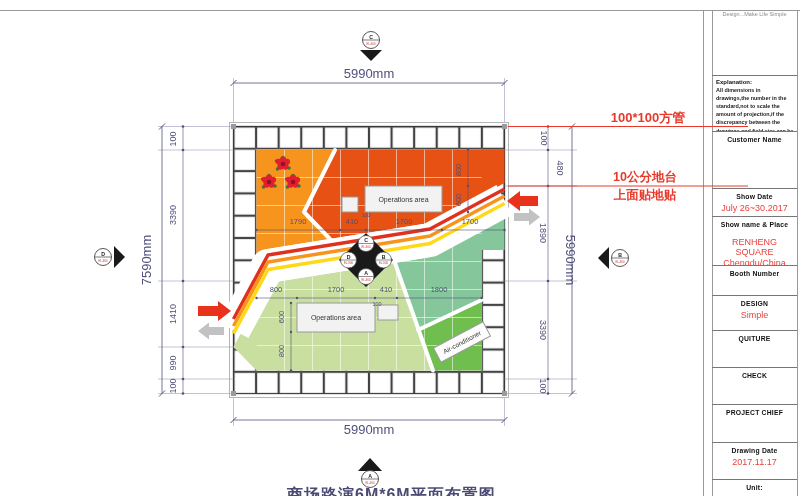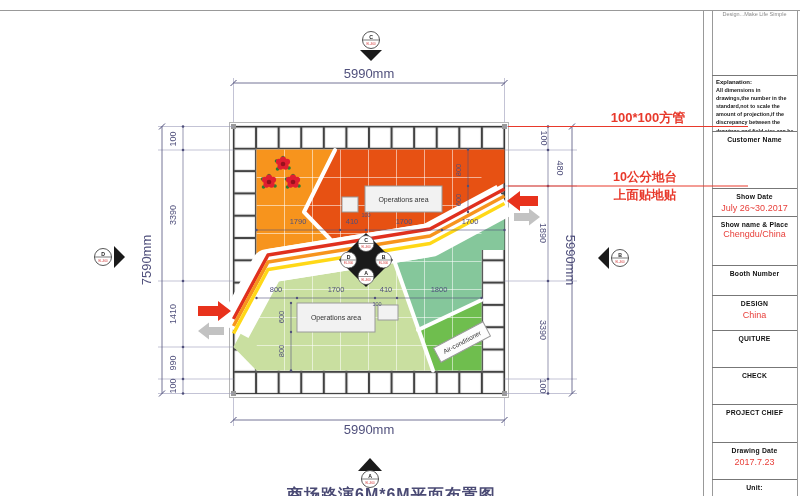--- a/index.html
+++ b/index.html
@@ -49,41 +49,42 @@
 </div>
 <div class="tb-sec" style="top:131px;height:57px">
   <div class="tb-label">Customer Name</div>
 </div>
 <div class="tb-sec" style="top:188px;height:28px">
   <div class="tb-label">Show Date</div>
   <div class="tb-value">July 26~30.2017</div>
 </div>
 <div class="tb-sec" style="top:216px;height:49px">
   <div class="tb-label">Show name &amp; Place</div>
+  <div class="tb-value" style="margin-top:9px">RENHENG SQUARE</div>
   <div class="tb-value" style="margin-top:1px">Chengdu/China</div>
 </div>
 <div class="tb-sec" style="top:265px;height:30px">
   <div class="tb-label">Booth Number</div>
 </div>
 <div class="tb-sec" style="top:295px;height:35px">
   <div class="tb-label">DESIGN</div>
-  <div class="tb-value">China</div>
+  <div class="tb-value">Simple</div>
 </div>
 <div class="tb-sec" style="top:330px;height:37px">
   <div class="tb-label">QUITURE</div>
 </div>
 <div class="tb-sec" style="top:367px;height:37px">
   <div class="tb-label">CHECK</div>
 </div>
 <div class="tb-sec" style="top:404px;height:38px">
   <div class="tb-label">PROJECT CHIEF</div>
 </div>
 <div class="tb-sec" style="top:442px;height:37px">
   <div class="tb-label">Drawing Date</div>
-  <div class="tb-value">2017.7.23</div>
+  <div class="tb-value">2017.11.17</div>
 </div>
 <div class="tb-sec" style="top:479px;height:17px">
   <div class="tb-label">Unit:</div>
 </div>
 
 <svg class="abs" style="left:0;top:0" width="800" height="496" viewBox="0 0 800 496">
   <defs>
     <pattern id="tile" x="233.5" y="126.5" width="22.58" height="22.3" patternUnits="userSpaceOnUse">
       <rect x="0.6" y="0.6" width="21.4" height="21.1" fill="#fff" stroke="#2f2f2f" stroke-width="1"></rect>
     </pattern>

